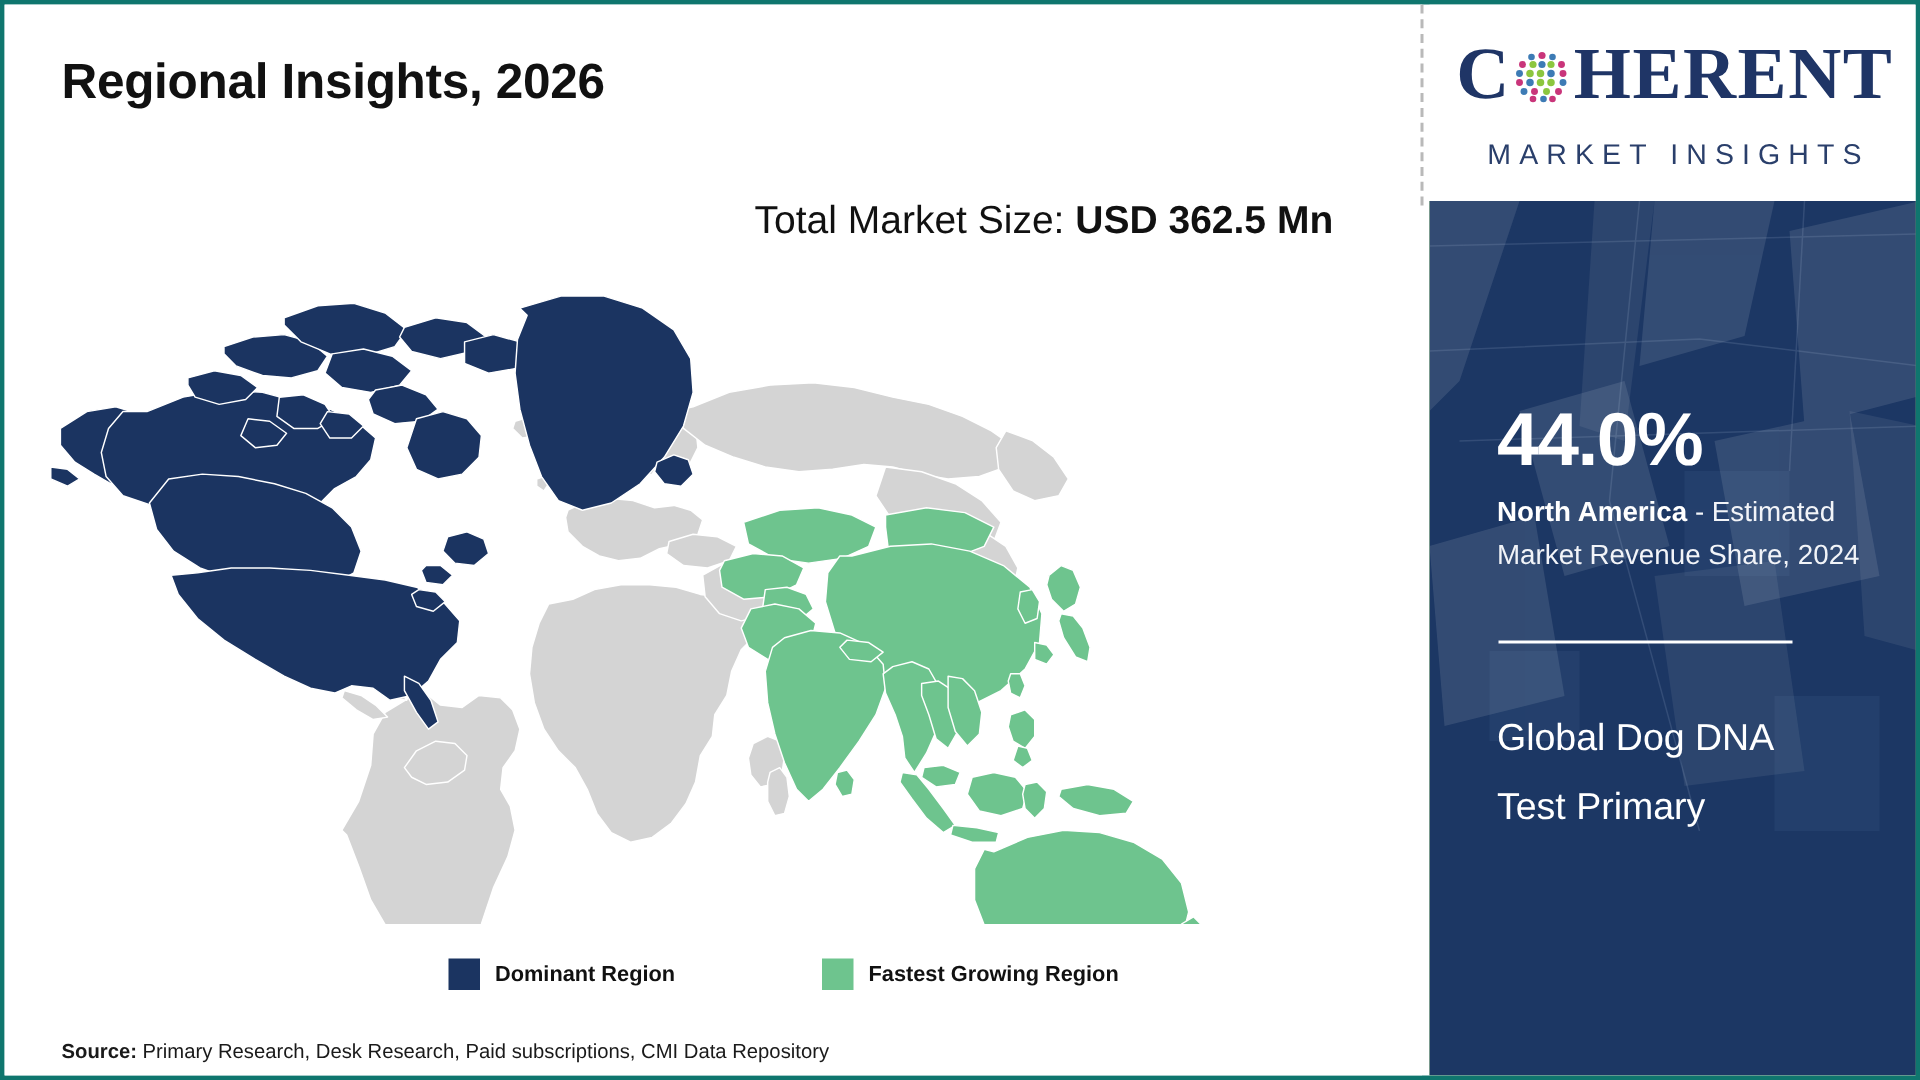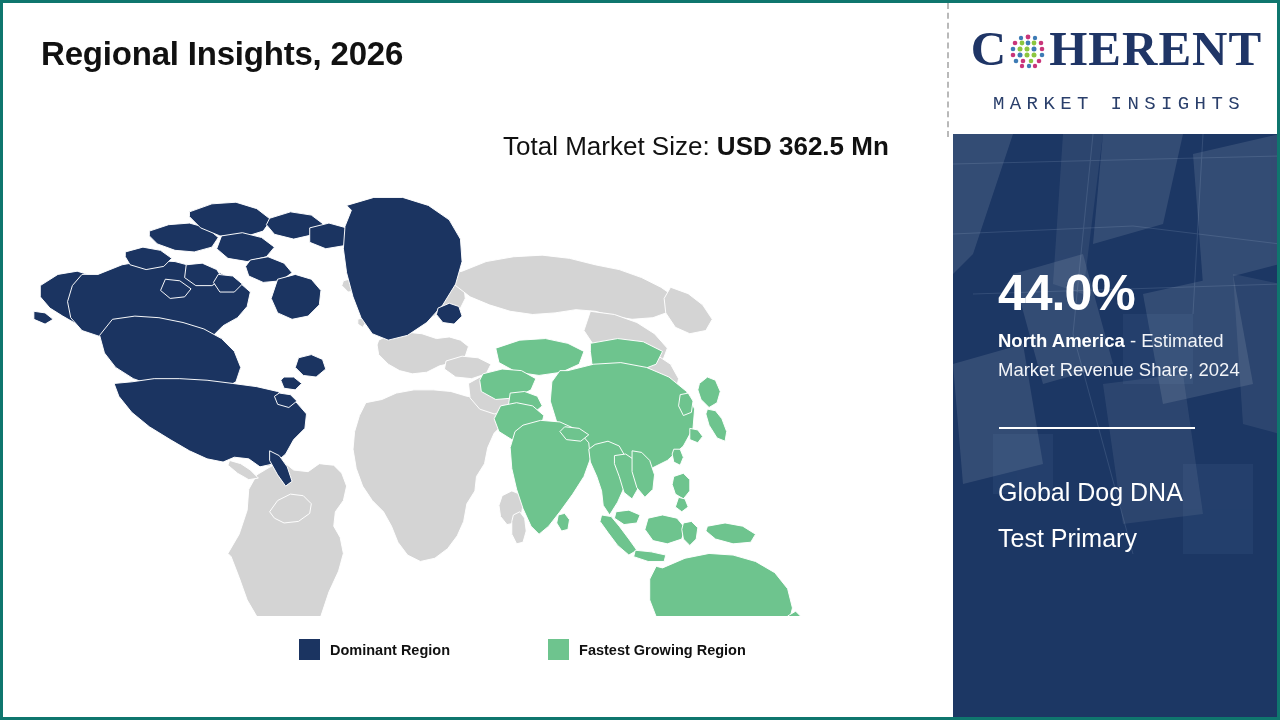--- a/index.html
+++ b/index.html
@@ -143,21 +143,21 @@
     letter-spacing: 1px;
   }
   .logo-globe {
     width: 40px;
     height: 40px;
     margin: 0 1px;
     position: relative;
     top: 3px;
   }
   .logo-sub {
-    font-family: Liberation Mono, monospace;
+    font-family: Liberation Sans, sans-serif;
     font-size: 19px;
     color: #2a3f6b;
     letter-spacing: 5.4px;
     margin-top: 19px;
     padding-left: 5px;
   }
 
   
   .blue-panel {
     position: absolute;
@@ -375,20 +375,23 @@
       <div class="legend-item">
         <span class="legend-swatch" style="background:#1b3461"></span>
         <span class="legend-label">Dominant Region</span>
       </div>
       <div class="legend-item">
         <span class="legend-swatch" style="background:#6ec48e"></span>
         <span class="legend-label">Fastest Growing Region</span>
       </div>
     </div>
 
+    <div class="source-line">
+      <span class="src-lbl">Source:</span><span> Primary Research, Desk Research, Paid subscriptions, CMI Data Repository</span>
+    </div>
   </div>
 
   <div class="dashed-divider"></div>
 
   <div class="logo-box">
     <div class="logo-main">
       <span class="logo-letter">C</span>
       <span class="logo-globe">
         <svg viewBox="0 0 40 40" xmlns="http://www.w3.org/2000/svg">
           <g>

